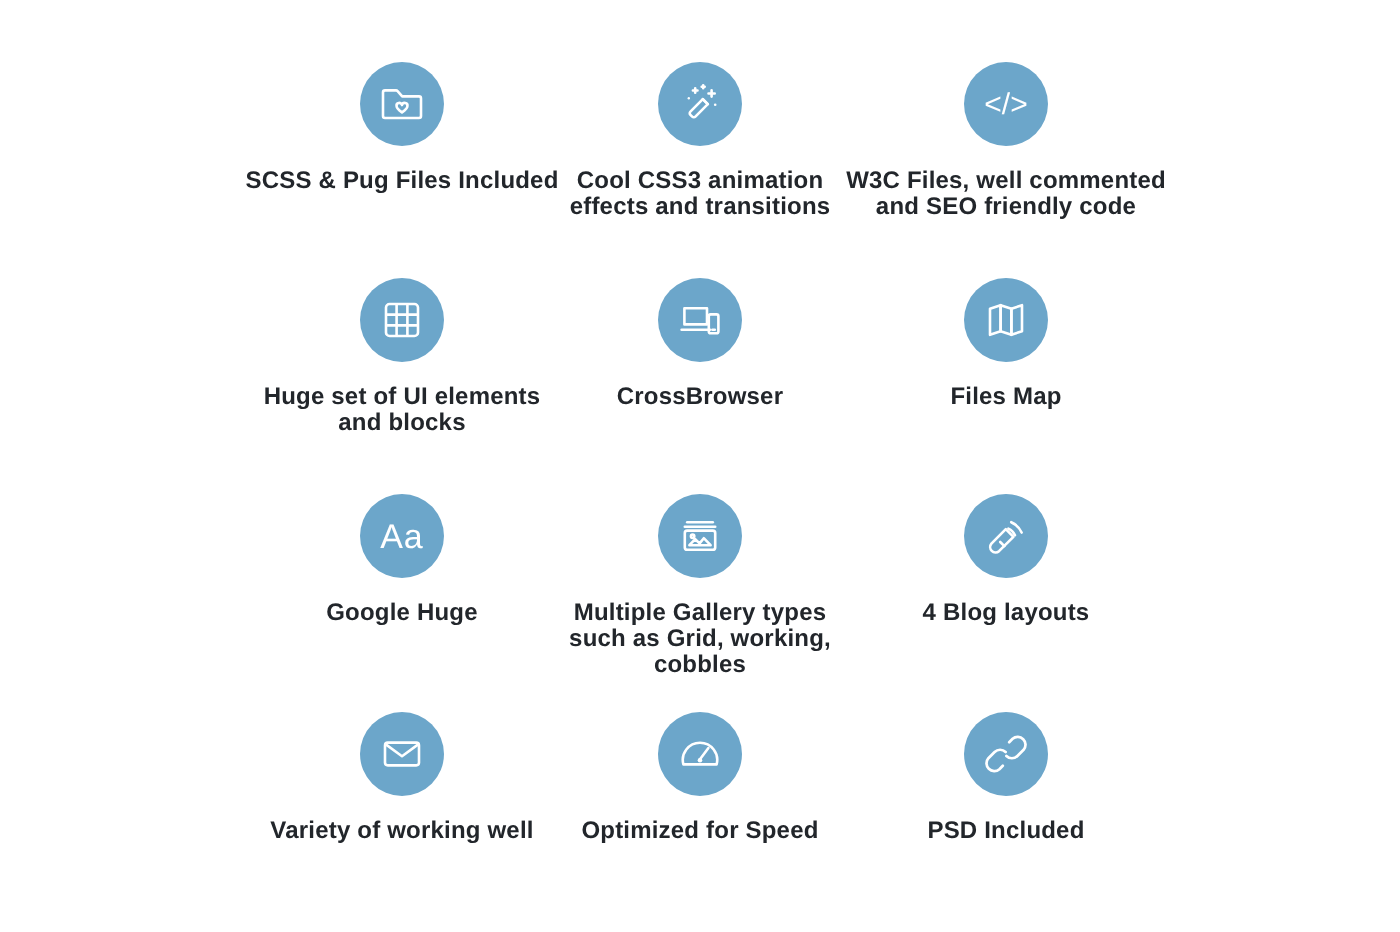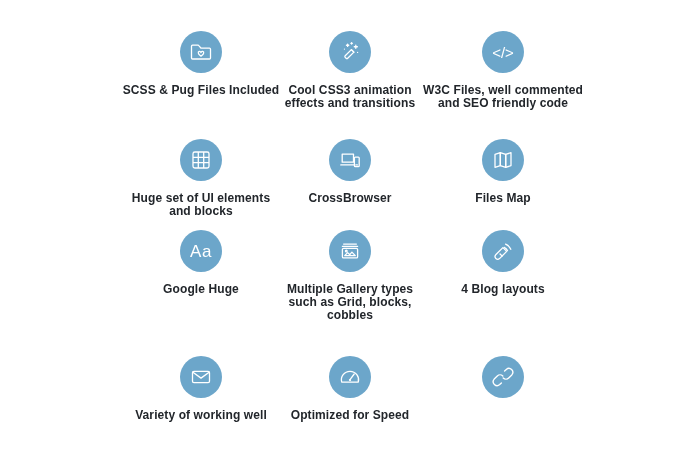--- a/index.html
+++ b/index.html
@@ -76,21 +76,21 @@
   }
 
   
   .col-1 { left: 201px; }
   .col-2 { left: 350px; }
   .col-3 { left: 503px; }
 
   
   .row-1 { top: 31px; }
   .row-2 { top: 139px; }
-  .row-3 { top: 230px; }
+  .row-3 { top: 247px; }
   .row-4 { top: 356px; }
 </style>
 </head>
 <body>
 
 <div id="features-grid">
 
   <div class="feature-item col-1 row-1">
     <div class="icon-circle">
       <svg viewBox="0 0 24 24" fill="none" stroke="#ffffff" stroke-width="1.3" stroke-linecap="round" stroke-linejoin="round">
@@ -170,21 +170,21 @@
     <div class="icon-circle">
       <svg viewBox="0 0 24 24" fill="none" stroke="#ffffff" stroke-width="1.3" stroke-linecap="round" stroke-linejoin="round">
         <path d="M5.6 5.1h12.8"></path>
         <path d="M4.4 7.4h15.2"></path>
         <rect x="4.4" y="9.3" width="15.2" height="9.6" rx="1.2"></rect>
         <path d="m6.7 16.6 2.9-3 2.2 2.1 2.1-2.6 3.4 3.5Z"></path>
         <circle cx="8.3" cy="12.1" r="0.85"></circle>
       </svg>
     </div>
     <div class="feature-label">Multiple Gallery types
-such as Grid, blocks,
+such as Grid, working,
 cobbles</div>
   </div>
 
   <div class="feature-item col-3 row-3">
     <div class="icon-circle">
       <svg viewBox="0 0 24 24" fill="none" stroke="#ffffff" stroke-width="1.3" stroke-linecap="round" stroke-linejoin="round">
         <path d="M11.9 8.6 4.7 15.8a2.7 2.7 0 0 0 3.8 3.8l7.2-7.2Z"></path>
         <path d="m9.1 15 2.1 2.1"></path>
         <path d="M14.6 5.1a10 10 0 0 1 5.2 5.2"></path>
         <path d="M13.2 8.3a6.2 6.2 0 0 1 3.3 3.3"></path>
@@ -214,15 +214,16 @@
     <div class="feature-label">Optimized for Speed</div>
   </div>
 
   <div class="feature-item col-3 row-4">
     <div class="icon-circle">
       <svg viewBox="0 0 24 24" fill="none" stroke="#ffffff" stroke-width="1.35" stroke-linecap="round" stroke-linejoin="round">
         <path d="M13.6 6.1 15.3 4.4a3.9 3.9 0 0 1 5.5 5.5l-3.1 3.1a3.9 3.9 0 0 1-5.5 0"></path>
         <path d="M10.4 17.9 8.7 19.6a3.9 3.9 0 0 1-5.5-5.5l3.1-3.1a3.9 3.9 0 0 1 5.5 0"></path>
       </svg>
     </div>
+    <div class="feature-label">PSD Included</div>
   </div>
 
 </div>
 
 </body></html>

